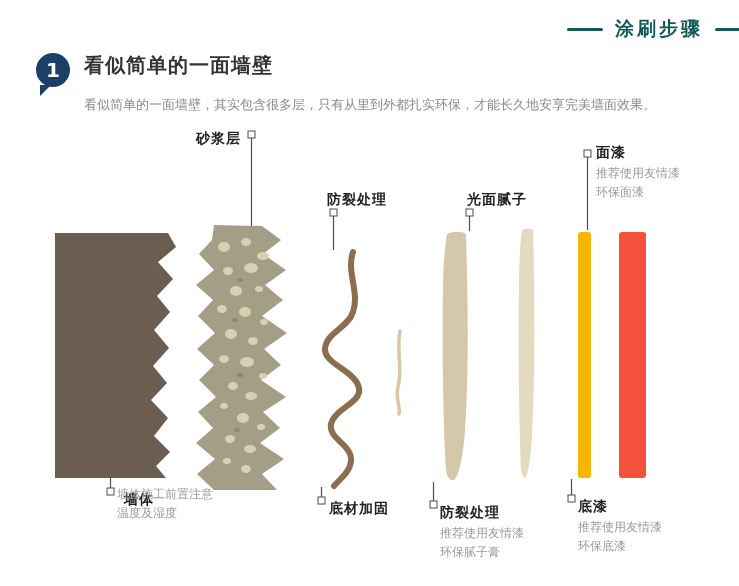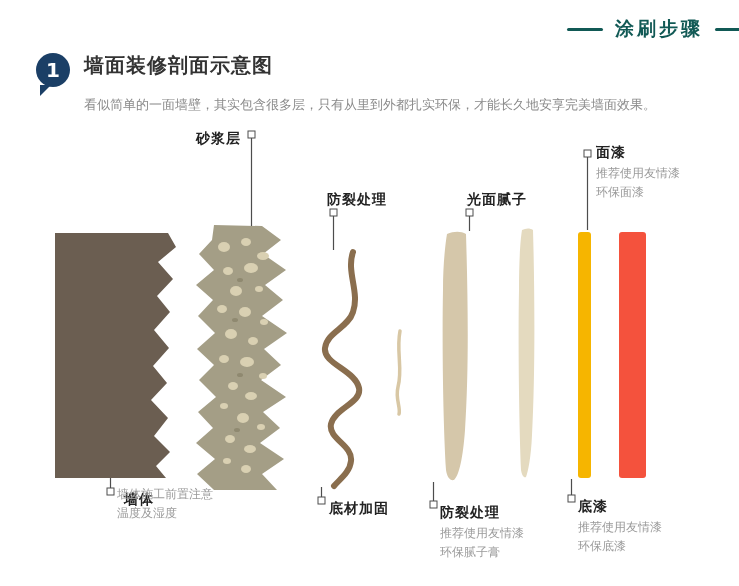--- a/index.html
+++ b/index.html
@@ -34,21 +34,21 @@
     <span class="dash"></span>
     <span class="header-title">涂刷步骤</span>
     <span class="dash"></span>
   </div>
 
   <div class="step-badge">
     <span>1</span>
   </div>
   <div class="badge-tail"></div>
 
-  <div class="section-heading">墙面装修剖面示意图</div>
+  <div class="section-heading">看似简单的一面墙壁</div>
   <div class="section-desc">看似简单的一面墙壁，其实包含很多层，只有从里到外都扎实环保，才能长久地安享完美墙面效果。</div>
 
   <svg class="diagram-svg" width="739" height="586" viewBox="0 0 739 586" xmlns="http://www.w3.org/2000/svg">
 
     <polygon fill="#6b5e51" points="55,233 168,233 176,247 158,262 173,279 157,296 170,312 154,330 169,348 153,366 167,383 151,400 168,418 154,436 170,452 156,466 166,478 55,478"></polygon>
 
     <polygon fill="#a49e86" points="214,225 262,226 281,240 263,254 286,270 265,285 283,300 262,316 287,333 264,349 281,365 261,380 286,397 263,412 280,428 260,443 284,459 262,474 277,490 214,490 197,474 215,459 196,443 213,428 198,412 216,397 199,380 214,365 197,349 215,333 198,316 213,300 196,285 214,270 199,254 212,240"></polygon>
     <g fill="#d9d0b2">
       <ellipse cx="224" cy="247" rx="6" ry="5"></ellipse>
         <ellipse cx="246" cy="242" rx="5" ry="4"></ellipse>

